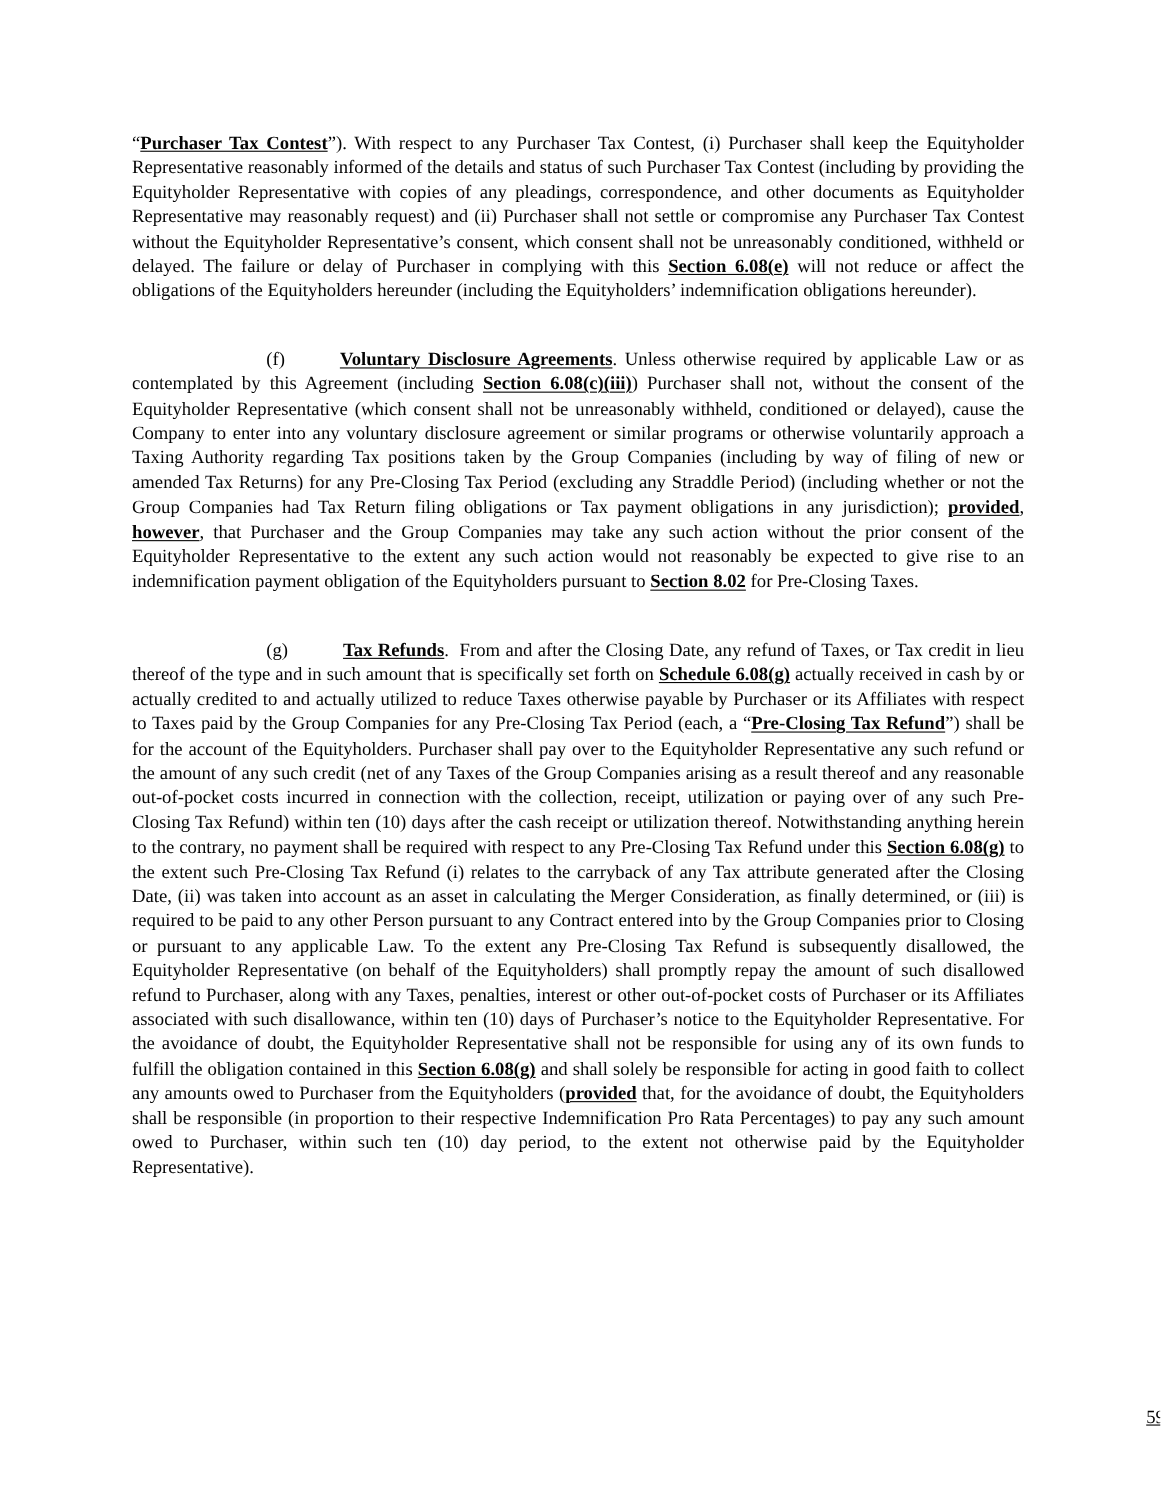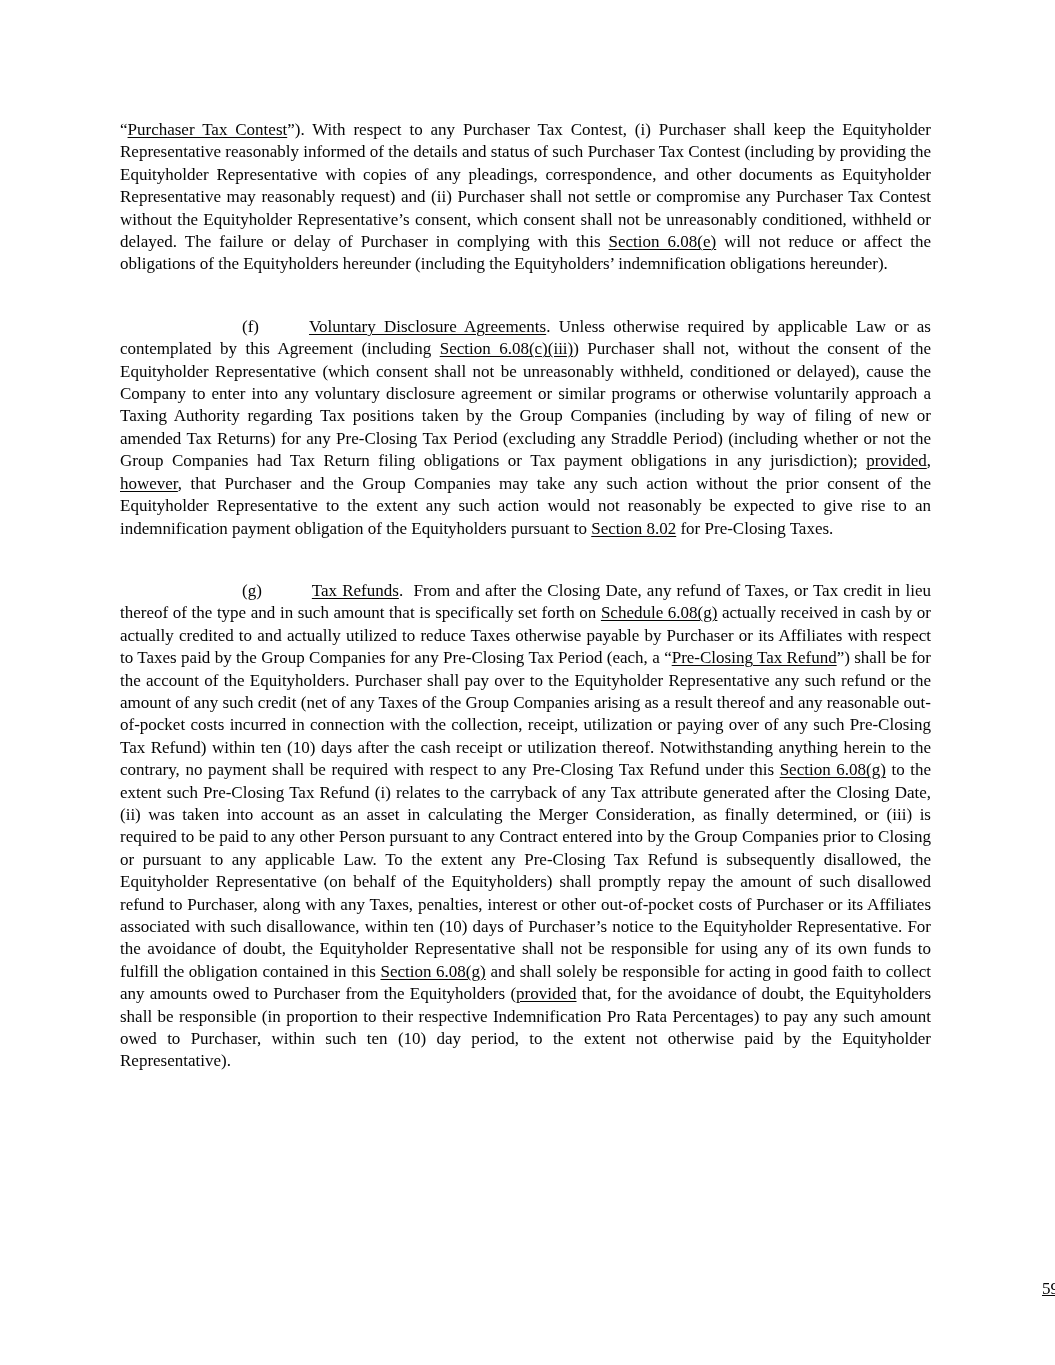--- a/index.html
+++ b/index.html
@@ -34,20 +34,21 @@
     margin-top: 40px;
   }
   .tab {
     display: inline-block;
     width: 50px;
   }
   .u {
     text-decoration: underline;
     text-decoration-thickness: 1px;
     text-underline-offset: 2px;
+    font-weight: bold;
   }
   .footer {
     position: absolute;
     left: 4px;
     top: 1278px;
     width: 100%;
     text-align: right;
     font-size: 17px;
     line-height: 22px;
     text-decoration: underline;

